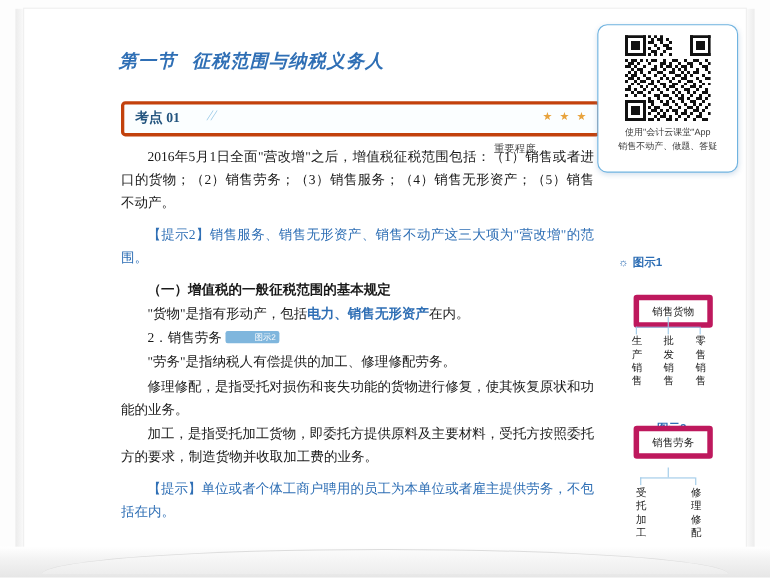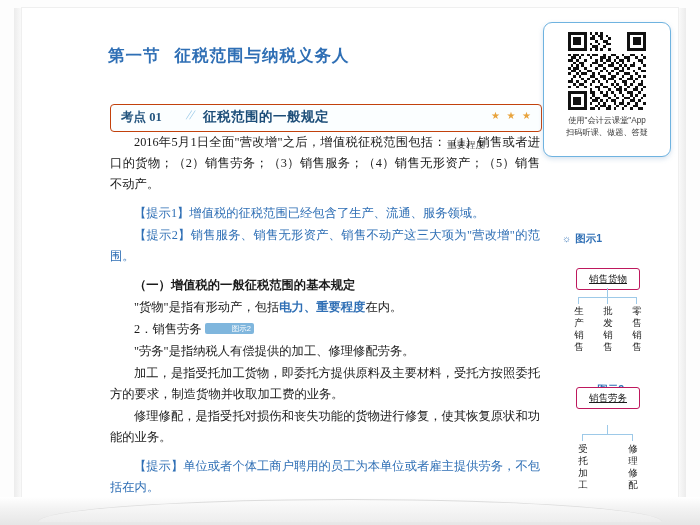--- a/index.html
+++ b/index.html
@@ -33,27 +33,28 @@
     background:linear-gradient(to right,#ececec,#ffffff);}
   .page-shadow-r{position:absolute;right:14px;top:8px;width:10px;height:495px;
     background:linear-gradient(to left,#ececec,#ffffff);}
 
   
   .section-title{
     position:absolute;left:108px;top:45px;
     font-size:16.5px;font-weight:bold;color:#2f6fb5;
     letter-spacing:1px;
     font-family:"Liberation Serif","DejaVu Serif",serif;
+    font-style:italic;
   }
   .section-title .sec-no{margin-right:14px;}
 
   
   .kaodian{
-    position:absolute;left:110px;top:104px;width:430px;height:26px;
-    border:1px solid #c2410c;border-radius:4px;
+    position:absolute;left:110px;top:92px;width:430px;height:26px;
+    border:3px solid #c2410c;border-radius:4px;
     background:#fbfeff;
   }
   .kaodian .kd-no{
     position:absolute;left:10px;top:4px;font-size:12.5px;font-weight:bold;color:#24557f;
   }
   .kaodian .kd-slash{
     position:absolute;left:76px;top:2px;font-size:13px;color:#8fc3e4;
     transform:skewX(-18deg);
   }
   .kaodian .kd-title{
@@ -102,25 +103,24 @@
   }
 
   
   .fig-head{
     position:absolute;font-size:10.5px;color:#2f6fb5;font-weight:bold;
     font-family:"Liberation Sans",sans-serif;
     text-align:right;
   }
   .fig-head .sun{margin-right:4px;font-size:10px;}
   .figbox{
-    position:absolute;border:1px solid #be185d;border-radius:3px;
+    position:absolute;border:5px solid #be185d;border-radius:3px;
     background:#ffffff;font-size:9.5px;color:#1a1a1a;
     display:flex;align-items:center;justify-content:center;
     font-family:"Liberation Sans",sans-serif;
-    text-decoration:underline;
   }
   .figleaf{
     position:absolute;font-size:9.5px;color:#1a1a1a;text-align:center;
     line-height:12px;width:22px;
     font-family:"Liberation Sans",sans-serif;
   }
   .vline{position:absolute;background:#9dc9e8;width:1px;}
   .hline{position:absolute;background:#9dc9e8;height:1px;}
 </style>
 </head>
@@ -131,37 +131,35 @@
   <div class="page-shadow-r"></div>
   <div class="page-inner"></div>
 
   <div class="section-title">
     <span class="sec-no">第一节</span><span>征税范围与纳税义务人</span>
   </div>
 
   <div class="kaodian">
     <span class="kd-no">考点 01</span>
     <span class="kd-slash">//</span>
-    <span class="kd-title">征税范围的一般规定</span>
     <span class="kd-imp">重要程度</span>
     <span class="kd-stars">★ ★ ★</span>
   </div>
 
   <div class="body-col">
     <p class="p indent2">2016年5月1日全面"营改增"之后，增值税征税范围包括：（1）销售或者进口的货物；（2）销售劳务；（3）销售服务；（4）销售无形资产；（5）销售不动产。</p>
     <div class="gap"></div>
-    <p class="p indent2 tip">【提示1】增值税的征税范围已经包含了生产、流通、服务领域。</p>
     <p class="p indent2 tip">【提示2】销售服务、销售无形资产、销售不动产这三大项为"营改增"的范围。</p>
     <div class="gap"></div>
     <p class="p indent2 subhead">（一）增值税的一般征税范围的基本规定</p>
-    <p class="p indent2"><span>"货物"是指有形动产，包括</span><span class="blue-bold">电力、重要程度</span><span>在内。</span></p>
+    <p class="p indent2"><span>"货物"是指有形动产，包括</span><span class="blue-bold">电力、销售无形资产</span><span>在内。</span></p>
     <p class="p indent2"><span>2．销售劳务</span><span class="tag">图示2</span></p>
     <p class="p indent2">"劳务"是指纳税人有偿提供的加工、修理修配劳务。</p>
+    <p class="p indent2">修理修配，是指受托对损伤和丧失功能的货物进行修复，使其恢复原状和功能的业务。</p>
     <p class="p indent2">加工，是指受托加工货物，即委托方提供原料及主要材料，受托方按照委托方的要求，制造货物并收取加工费的业务。</p>
-    <p class="p indent2">修理修配，是指受托对损伤和丧失功能的货物进行修复，使其恢复原状和功能的业务。</p>
     <div class="gap"></div>
     <p class="p indent2 tip">【提示】单位或者个体工商户聘用的员工为本单位或者雇主提供劳务，不包括在内。</p>
   </div>
 
   <div class="qr-card">
     <div class="qr-box">
       <svg width="78" height="78" viewBox="0 0 29 29" shape-rendering="crispEdges">
         <rect width="29" height="29" fill="#fff"></rect>
         <g fill="#111">
           <rect x="0" y="0" width="7" height="1"></rect>
@@ -375,21 +373,21 @@
             <rect x="14" y="28" width="2" height="1"></rect>
           <rect x="17" y="28" width="1" height="1"></rect>
             <rect x="20" y="28" width="1" height="1"></rect>
             <rect x="23" y="28" width="1" height="1"></rect>
             <rect x="26" y="28" width="2" height="1"></rect>
         </g>
       </svg>
     </div>
     <div class="qr-cap">
       <div>使用"会计云课堂"App</div>
-      <div>扫码听课、做题、答疑</div>
+      <div>销售不动产、做题、答疑</div>
     </div>
   </div>
 
   <div class="fig-head" style="left:562px;top:232px;">
     <span class="sun">☼</span><span>图示1</span>
   </div>
   <div class="figbox" style="left:576px;top:268px;width:62px;height:20px;">销售货物</div>
   <div class="vline" style="left:607px;top:288px;height:9px;"></div>
   <div class="hline" style="left:578px;top:297px;width:58px;"></div>
   <div class="vline" style="left:578px;top:297px;height:7px;"></div>

